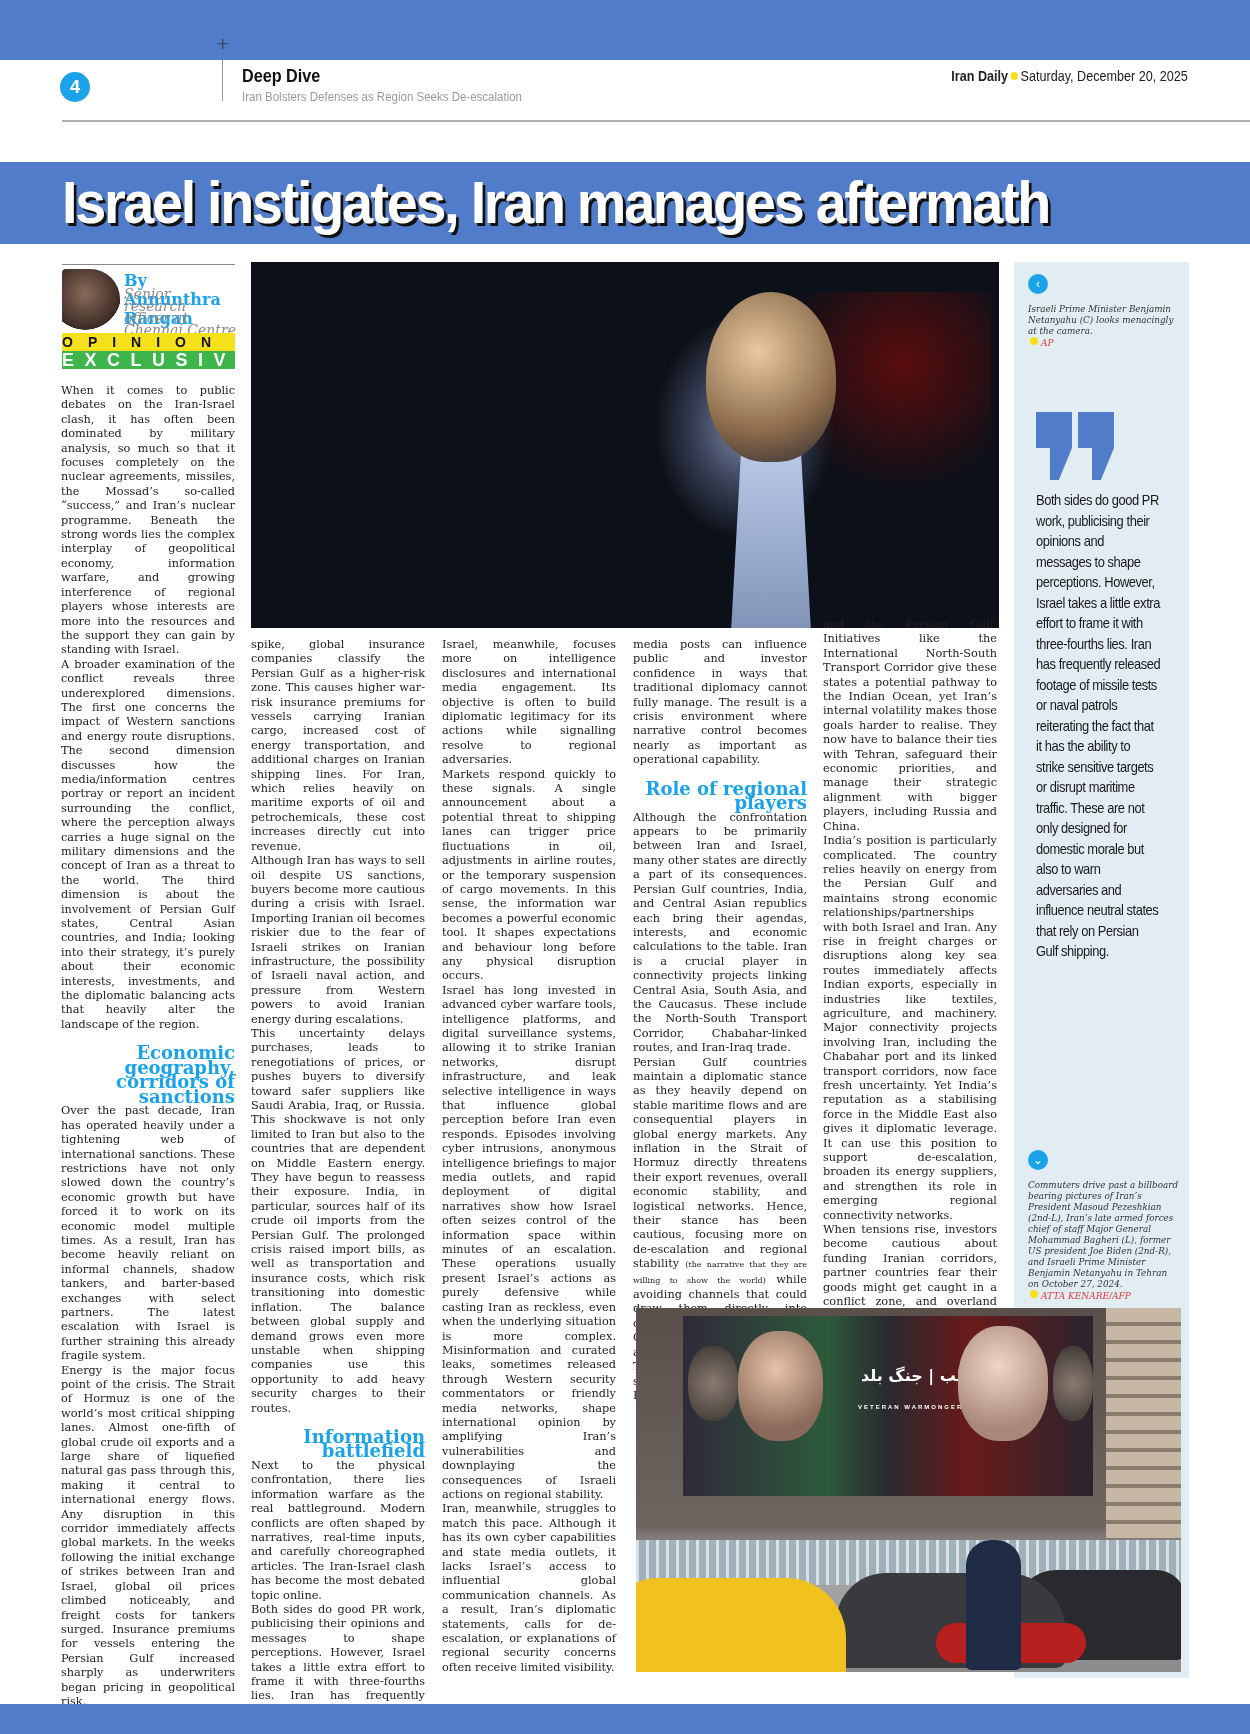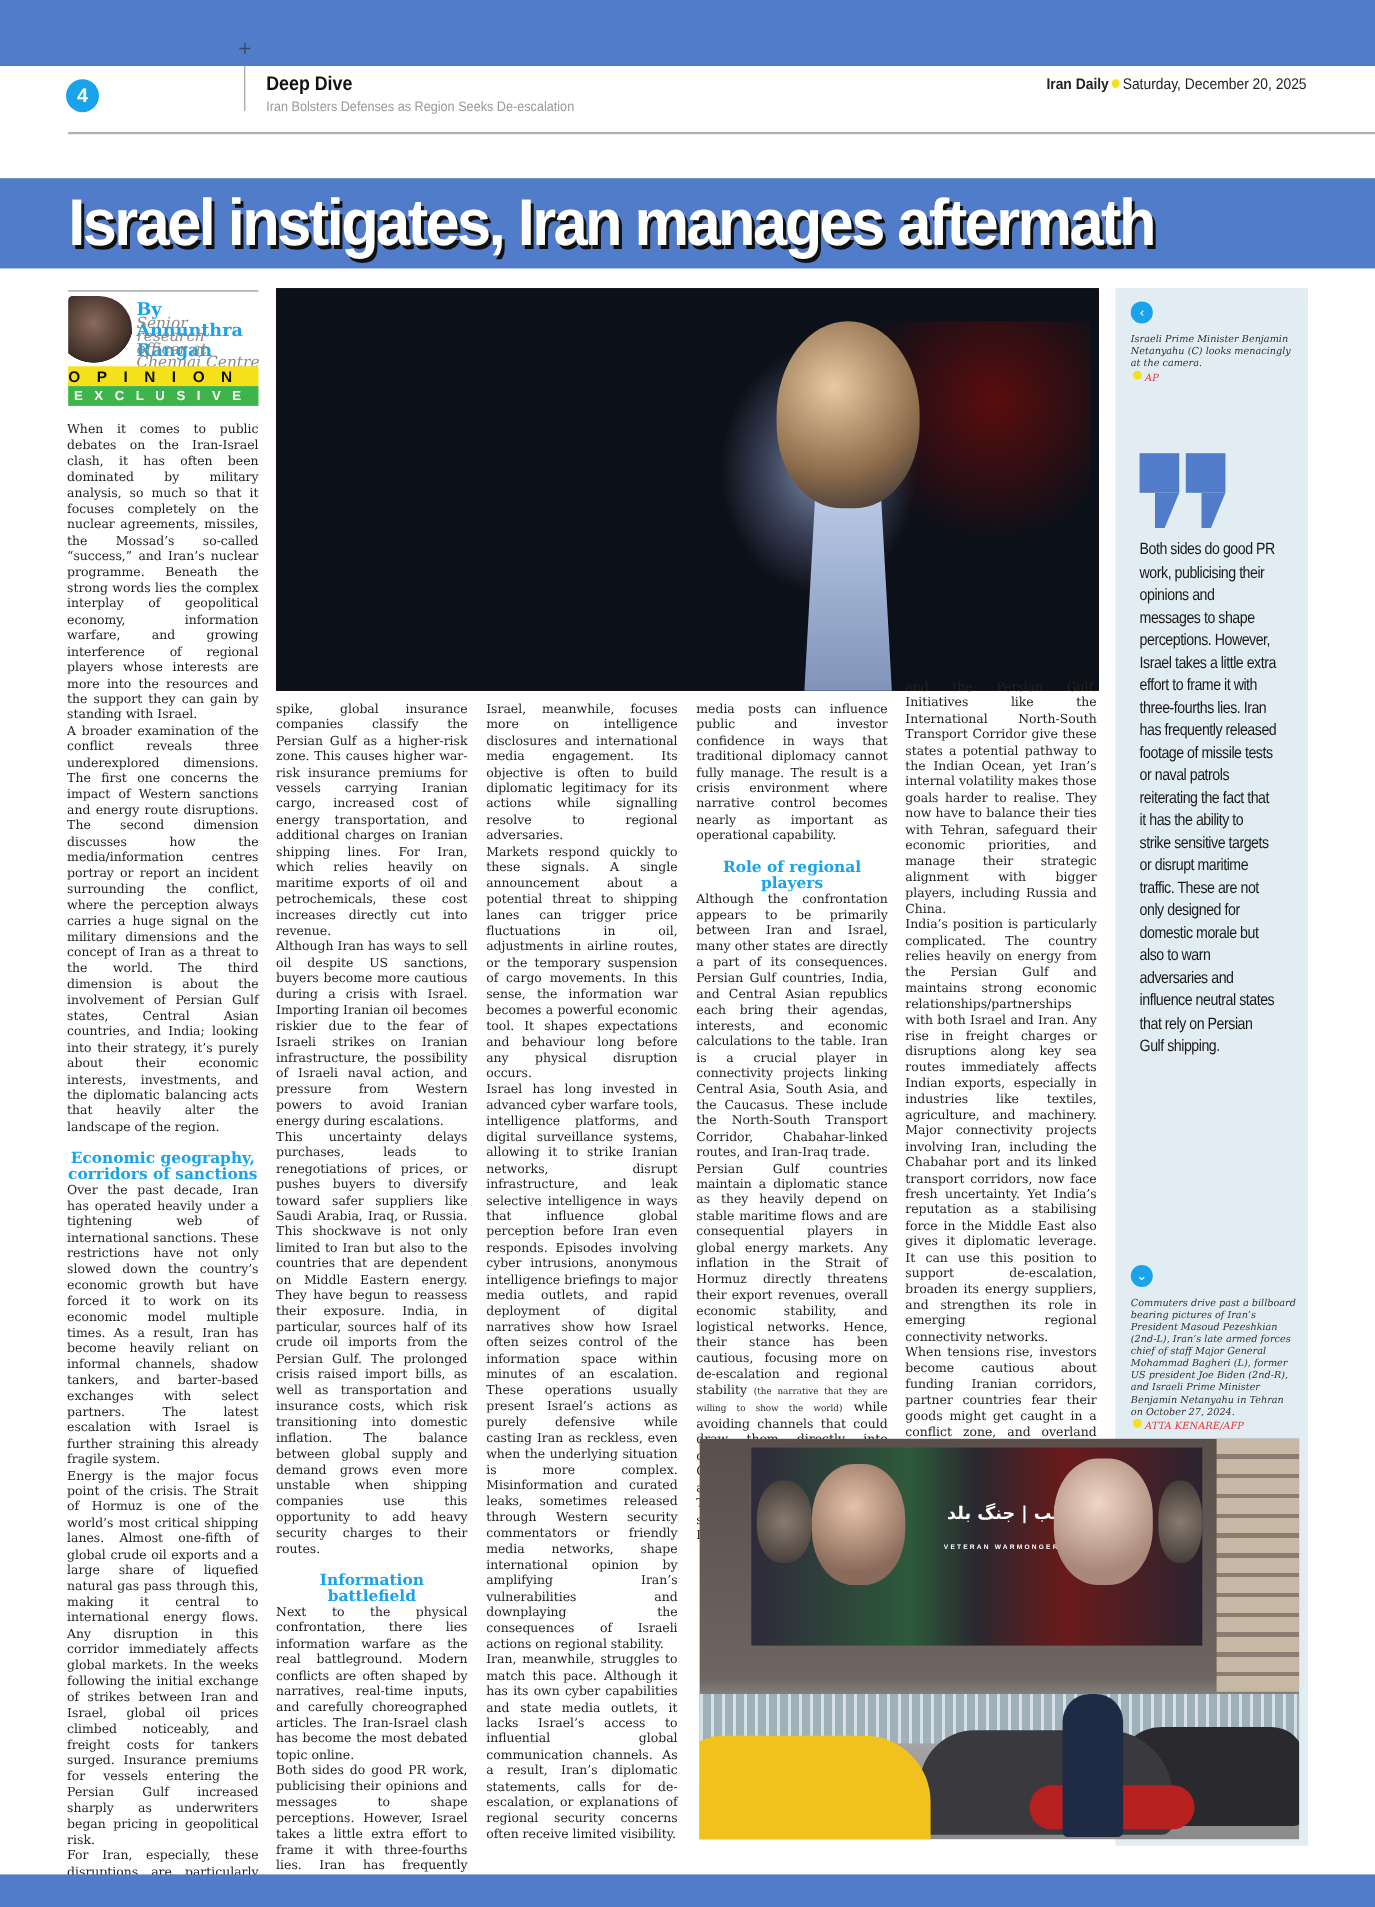--- a/index.html
+++ b/index.html
@@ -15,24 +15,24 @@
 .masthead b{font-weight:bold}
 .dot{display:inline-block;width:8px;height:8px;border-radius:50%;background:#f5e11a;margin:0 3px;vertical-align:1px}
 .hrule{position:absolute;left:62px;top:120px;width:1188px;height:2px;background:#b0b0b0}
 .titlebar{position:absolute;left:0;top:162px;width:1250px;height:82px;background:#507cc9}
 .headline{position:absolute;left:62px;top:162px;height:82px;line-height:82px;font-family:"Liberation Sans",sans-serif;font-weight:bold;font-size:60px;color:#fff;letter-spacing:-2.5px;text-shadow:3px 3px 0 #111;transform:scaleX(.93);transform-origin:left}
 .author{position:absolute;left:62px;top:264px;width:173px;height:108px;border-top:1px solid #888}
 .avatar{position:absolute;left:0;top:4px;width:58px;height:62px;border-radius:4px 30px 4px 4px;background:radial-gradient(circle at 40% 40%,#8a6a5a,#3a2a24 70%,#fff 71%)}
 .byline{position:absolute;left:62px;top:6px;font-size:16px;color:#1aa3e8;font-weight:bold}
 .role{position:absolute;left:62px;top:23px;font-size:14px;color:#8a8a8a;font-style:italic;line-height:12px;width:112px}
 .op1{position:absolute;left:0;top:68px;width:173px;height:18px;background:#f5e11a;color:#111;font-family:"Liberation Sans",sans-serif;font-weight:bold;font-size:14px;letter-spacing:15px;text-align:left;line-height:18px}
-.op2{position:absolute;left:0;top:86px;width:173px;height:18px;background:#3db54a;color:#fff;font-family:"Liberation Sans",sans-serif;font-weight:bold;font-size:12px;letter-spacing:10.5px;text-align:center;line-height:18px}
+.op2{position:absolute;left:0;top:86px;width:173px;height:18px;background:#3db54a;color:#fff;font-family:"Liberation Sans",sans-serif;font-weight:bold;font-size:18px;letter-spacing:10.5px;text-align:center;line-height:18px}
 .col{position:absolute;font-size:11.3px;line-height:14.4px;text-align:justify;color:#222;hyphens:auto}
 .col p{margin:0}
-.col h3{color:#1aa3e8;font-size:14px;line-height:14.5px;font-weight:bold;margin-top:14px;text-align:center}
+.col h3{color:#1aa3e8;font-size:18px;line-height:14.5px;font-weight:bold;margin-top:14px;text-align:right}
 .small{font-size:8px}
 .photo1{position:absolute;left:251px;top:262px;width:748px;height:366px;background:radial-gradient(ellipse 120px 150px at 66% 45%,#7a8aa6 0%,#3a4158 40%,#0c1018 75%),#05070d;overflow:hidden}
 .photo1 .face{position:absolute;left:455px;top:30px;width:130px;height:170px;border-radius:50% 50% 45% 45%;background:radial-gradient(circle at 40% 35%,#e8c9a0,#8a6a4a 60%,#2a2a33)}
 .photo1 .shirt{position:absolute;left:470px;top:190px;width:100px;height:180px;background:linear-gradient(#b8c8e6,#7f93b8);clip-path:polygon(20% 0,80% 0,90% 100%,10% 100%)}
 .photo1 .red{position:absolute;left:520px;top:30px;width:220px;height:240px;background:radial-gradient(circle at 60% 30%,#5a0d0d,transparent 60%)}
 .sidebar{position:absolute;left:1014px;top:262px;width:175px;height:1416px;background:#e2ecf3}
 .navbtn{position:absolute;width:20px;height:20px;border-radius:50%;background:#1aa3e8;color:#fff;font-family:"DejaVu Sans",sans-serif;font-size:12px;text-align:center;line-height:20px}
 .caption{position:absolute;left:14px;font-size:8.8px;line-height:11px;font-style:italic;color:#333;width:152px}
 .credit{color:#e03a3a;font-style:italic;font-size:9px}
 .credit .dot{width:8px;height:8px;margin:0 3px 0 2px}

